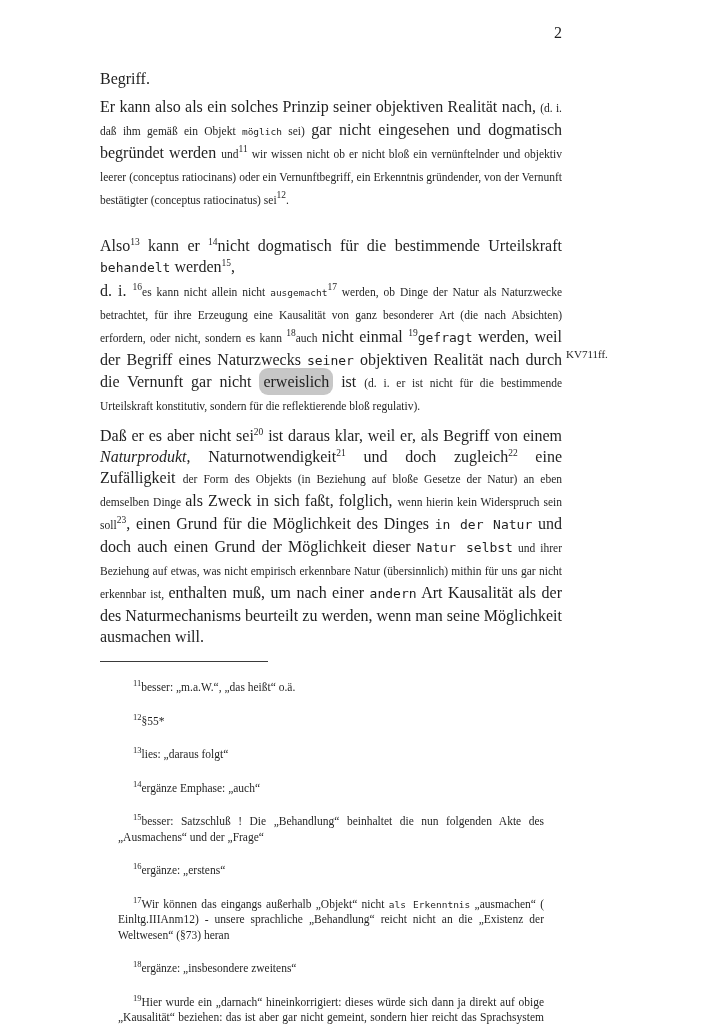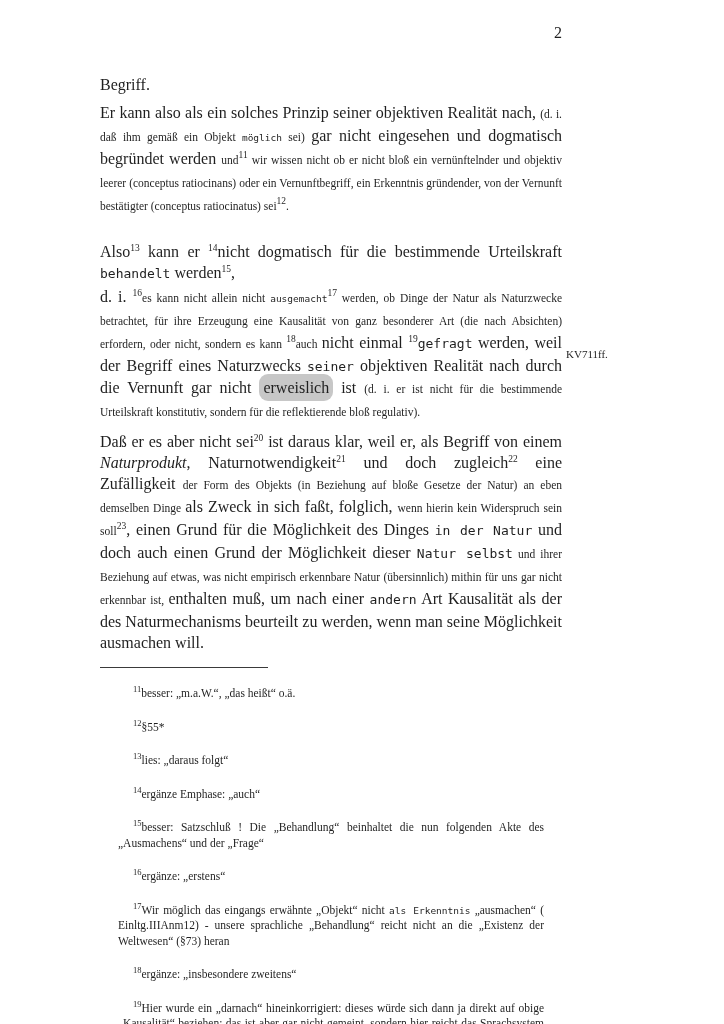--- a/index.html
+++ b/index.html
@@ -14,21 +14,21 @@
   .pagenum{
     position:absolute;left:100px;top:24px;width:462px;
     text-align:right;font-size:16px;
   }
   .textblock{
     position:absolute;left:100px;top:64px;width:462px;
   }
   .para{
     margin:0;text-align:justify;font-size:16px;line-height:21px;
   }
-  .heading{margin:10px 0 7px 0;}
+  .heading{margin:4px 0 7px 0;}
   .p1{margin:0 0 24px 0;}
   .p2{margin:0 0 2px 0;}
   .p3{margin:0 0 8px 0;}
   .p4{margin:0;}
   .seg-n{font-size:16px;}
   .seg-i{font-size:16px;font-style:italic;}
   .seg-s{font-size:11.5px;}
   .seg-m{font-family:"DejaVu Sans Mono", monospace;font-size:13px;}
   .seg-sm{font-family:"DejaVu Sans Mono", monospace;font-size:9.5px;}
   .seg-hl{font-size:16px;background:var(--hl);border-radius:9px;padding:5px 4px;}
@@ -69,21 +69,21 @@
     <p class="para p4"><span class="seg-n">Daß er es aber nicht sei</span><sup class="fnmark">20</sup><span class="seg-n"> ist daraus klar, weil er, als Begriff von einem </span><span class="seg-i">Naturprodukt</span><span class="seg-n">, Naturnotwendigkeit</span><sup class="fnmark">21</sup><span class="seg-n"> und doch zugleich</span><sup class="fnmark">22</sup><span class="seg-n"> eine Zufälligkeit </span><span class="seg-s">der Form des Objekts (in Beziehung auf bloße Gesetze der Natur) an eben demselben Dinge </span><span class="seg-n">als Zweck in sich faßt, folglich, </span><span class="seg-s">wenn hierin kein Widerspruch sein soll</span><sup class="fnmark">23</sup><span class="seg-n">, einen Grund für die Möglichkeit des Dinges </span><span class="seg-m">in der Natur</span><span class="seg-n"> und doch auch einen Grund der Möglichkeit dieser </span><span class="seg-m">Natur selbst</span><span class="seg-s"> und ihrer Beziehung auf etwas, was nicht empirisch erkennbare Natur (übersinnlich) mithin für uns gar nicht erkennbar ist, </span><span class="seg-n">enthalten muß, um nach einer </span><span class="seg-m">andern</span><span class="seg-n"> Art Kausalität als der des Naturmechanisms beurteilt zu werden, wenn man seine Möglichkeit ausmachen will.</span></p>
 
     <hr class="fnrule">
 
     <div class="footnote"><sup class="fnmark">11</sup><span><span class="seg-s">besser: „m.a.W.“, „das heißt“ o.ä.</span></span></div>
     <div class="footnote"><sup class="fnmark">12</sup><span><span class="seg-s">§55*</span></span></div>
     <div class="footnote"><sup class="fnmark">13</sup><span><span class="seg-s">lies: „daraus folgt“</span></span></div>
     <div class="footnote"><sup class="fnmark">14</sup><span><span class="seg-s">ergänze Emphase: „auch“</span></span></div>
     <div class="footnote"><sup class="fnmark">15</sup><span><span class="seg-s">besser: Satzschluß ! Die „Behandlung“ beinhaltet die nun folgenden Akte des „Ausmachens“ und der „Frage“</span></span></div>
     <div class="footnote"><sup class="fnmark">16</sup><span><span class="seg-s">ergänze: „erstens“</span></span></div>
-    <div class="footnote"><sup class="fnmark">17</sup><span><span class="seg-s">Wir möglich das eingangs erwähnte „Objekt“ nicht </span><span class="seg-sm">als Erkenntnis</span><span class="seg-s"> „ausmachen“ ( Einltg.IIIAnm12) - unsere sprachliche „Behandlung“ reicht nicht an die „Existenz der Weltwesen“ (§73) heran</span></span></div>
+    <div class="footnote"><sup class="fnmark">17</sup><span><span class="seg-s">Wir können das eingangs außerhalb „Objekt“ nicht </span><span class="seg-sm">als Erkenntnis</span><span class="seg-s"> „ausmachen“ ( Einltg.IIIAnm12) - unsere sprachliche „Behandlung“ reicht nicht an die „Existenz der Weltwesen“ (§73) heran</span></span></div>
     <div class="footnote"><sup class="fnmark">18</sup><span><span class="seg-s">ergänze: „insbesondere zweitens“</span></span></div>
     <div class="footnote"><sup class="fnmark">19</sup><span><span class="seg-s">Hier wurde ein „darnach“ hineinkorrigiert: dieses würde sich dann ja direkt auf obige „Kausalität“ beziehen: das ist aber gar nicht gemeint, sondern hier reicht das Sprachsystem selbst der Frage (§72Anm.2) nicht zu: mit dem unpersönlichen Satzsubjekt („es“) wird dieser Beurteilungs-Standpunkt außerhalb jeden Systems angedeutet. „Systeme halten nicht, was sie versprechen“, §73</span></span></div>
     <div class="footnote"><sup class="fnmark">20</sup><span><span class="seg-s">lies: „daß er nicht erweislich sei..“</span></span></div>
     <div class="footnote"><sup class="fnmark">21</sup><span><span class="seg-s">ergänze: „in sich faßt“</span></span></div>
 
   </div>
 
   <div class="margin-note">KV711ff.</div>
 
 </div>

